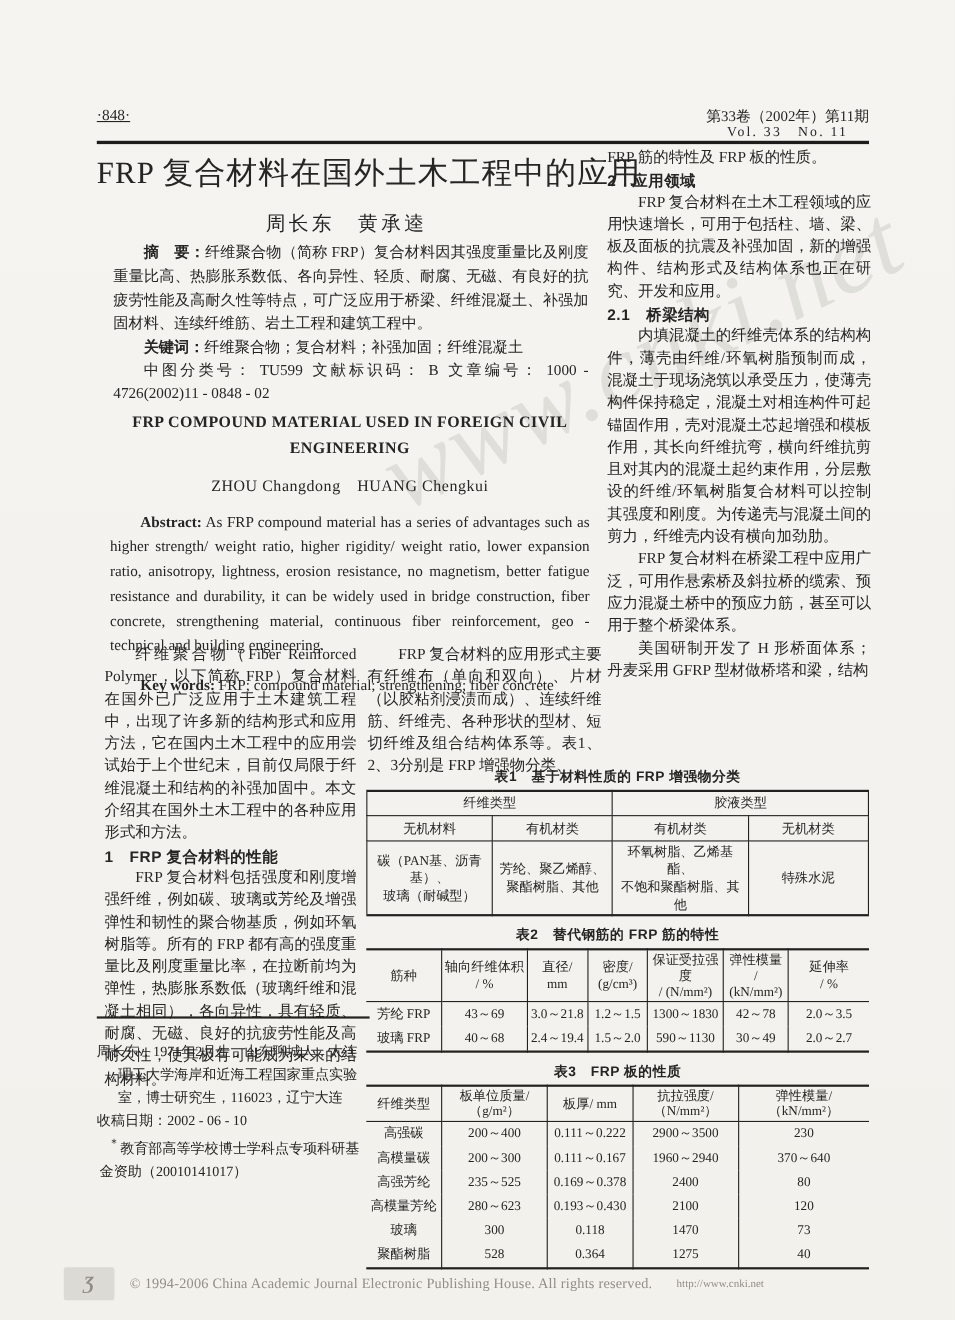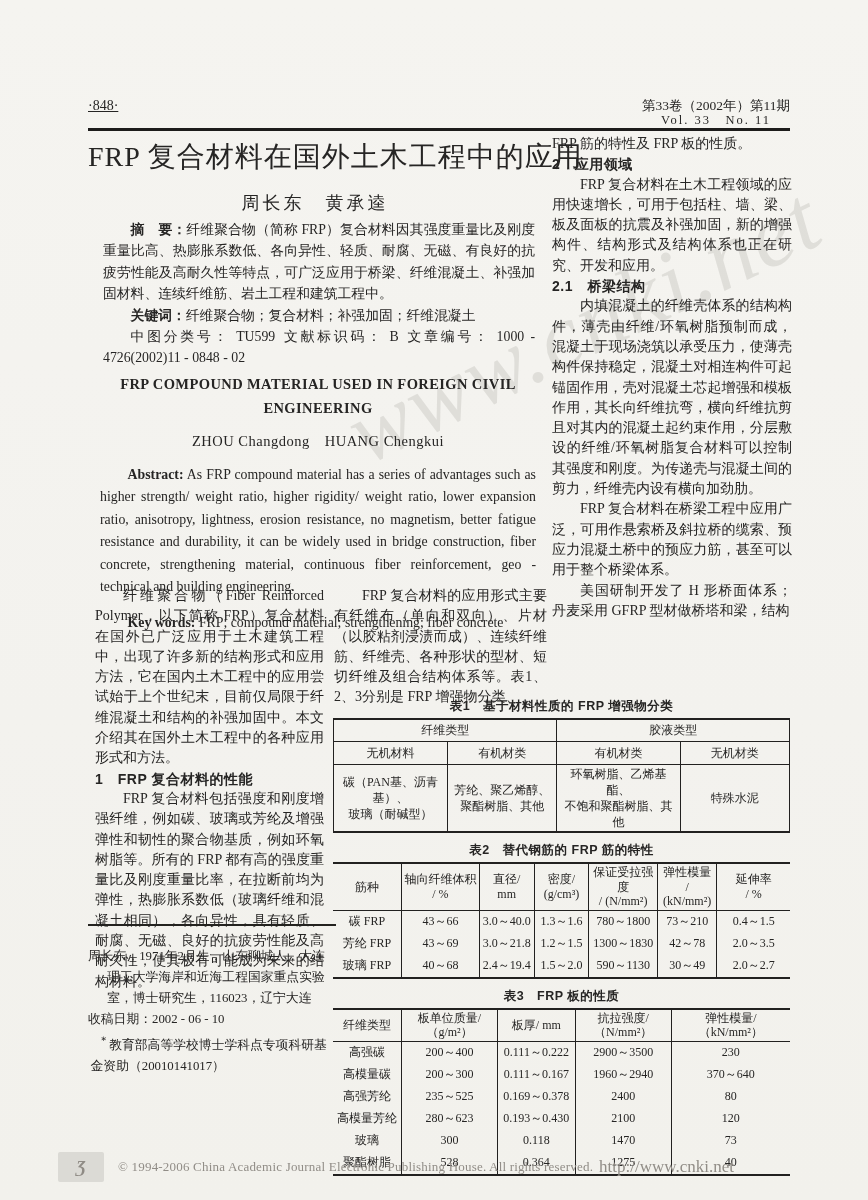--- a/index.html
+++ b/index.html
@@ -76,21 +76,21 @@
   .watermark{position:absolute;left:330px;top:390px;width:560px;
              font-size:92px;font-style:italic;letter-spacing:2px;color:#b7b5af;opacity:.33;
              transform:rotate(-26deg);transform-origin:left top;pointer-events:none;
              font-family:"Liberation Serif",serif;}
   
   .footer{position:absolute;left:58px;top:1152px;width:760px;display:flex;align-items:center;}
   .cnki-logo{width:46px;height:30px;background:#dbdad5;border-radius:2px;margin-right:14px;
              display:flex;align-items:center;justify-content:center;
              color:#8f8b85;font-style:italic;font-size:17px;font-weight:bold;}
   .footer-text{color:#918d87;font-size:13px;letter-spacing:.2px;}
-  .footer-url{color:#918d87;font-size:17px;margin-left:6px;}
+  .footer-url{color:#918d87;font-size:10px;margin-left:22px;}
 </style>
 </head>
 <body>
 
 <div class="page">
 
   <div class="watermark">www.cnki.net</div>
 
   <div class="hdr">
     <div class="hdr-page">·848·</div>
@@ -196,29 +196,20 @@
         <th>密度/
 (g/cm³)</th>
         <th>保证受拉强度
 / (N/mm²)</th>
         <th>弹性模量
 / (kN/mm²)</th>
         <th>延伸率
 / %</th>
       </tr>
       <tr>
-        <td>碳 FRP</td>
-        <td>43～66</td>
-        <td>3.0～40.0</td>
-        <td>1.3～1.6</td>
-        <td>780～1800</td>
-        <td>73～210</td>
-        <td>0.4～1.5</td>
-      </tr>
-      <tr>
         <td>芳纶 FRP</td>
         <td>43～69</td>
         <td>3.0～21.8</td>
         <td>1.2～1.5</td>
         <td>1300～1830</td>
         <td>42～78</td>
         <td>2.0～3.5</td>
       </tr>
       <tr>
         <td>玻璃 FRP</td>

